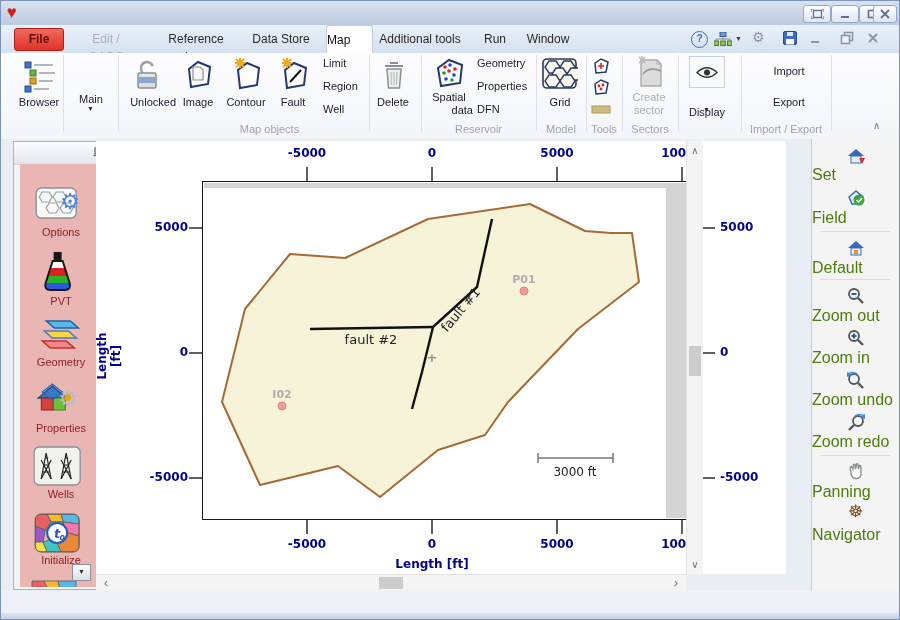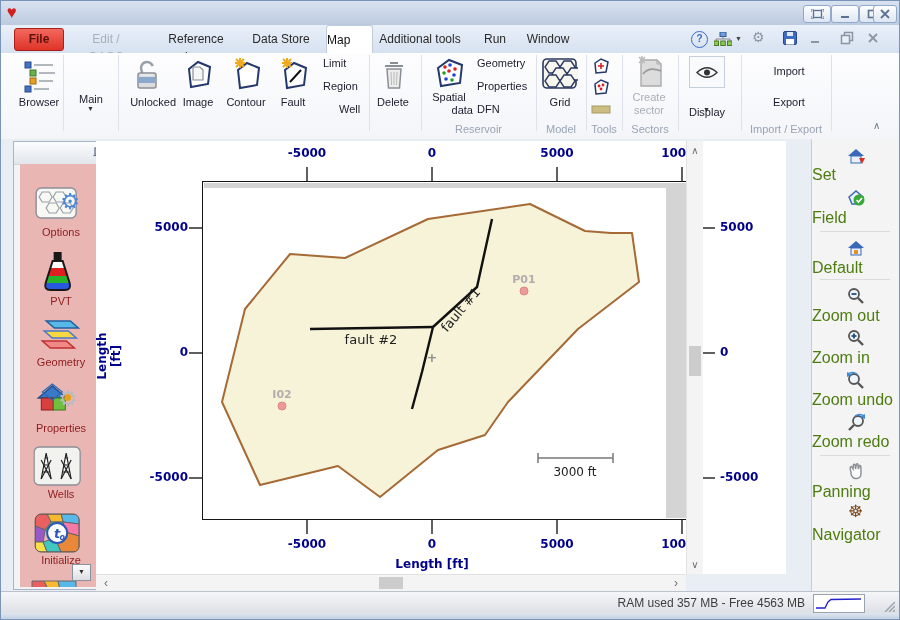--- a/index.html
+++ b/index.html
@@ -219,21 +219,21 @@
             <line x1="14" y1="1" x2="6" y2="9"></line>
             <line x1="10" y1="0" x2="10" y2="10"></line>
             <line x1="5" y1="5" x2="15" y2="5"></line>
           </g>
       </svg>
     </div>
     <div class="rbtn-label" style="left:270px;top:43px;width:44px;">Fault</div>
 
     <div class="rtext" style="left:322px;top:4px;">Limit</div>
     <div class="rtext" style="left:322px;top:27px;">Region</div>
-    <div class="rtext" style="left:322px;top:50px;margin-left:16px;">Well</div>
+    <div class="rtext" style="left:322px;top:50px;">Well</div>
 
     <div class="abs ricon" style="left:379px;top:6px;">
       <svg width="28" height="34">
         <path d="M10,4 h8 M5,7 h18" stroke="#8a8f96" stroke-width="2" fill="none"></path>
         <path d="M7,10 h14 l-1.5,19 h-11 z" fill="#ececec" stroke="#8a8f96" stroke-width="1.5"></path>
         <line x1="11" y1="13" x2="11.5" y2="26" stroke="#b8b8b8"></line>
           <line x1="14" y1="13" x2="14" y2="26" stroke="#b8b8b8"></line>
           <line x1="17" y1="13" x2="16.5" y2="26" stroke="#b8b8b8"></line>
       </svg>
     </div>
@@ -315,20 +315,21 @@
           <path d="M1,6.5 Q11,-3 21,6.5 Q11,16 1,6.5 Z" fill="none" stroke="#333" stroke-width="1.4"></path>
           <circle cx="11" cy="6.5" r="3" fill="#333"></circle>
         </svg>
     </div>
     <div class="rbtn-label" style="left:682px;top:40px;width:48px;margin-top:13px;">Display</div>
     <div class="abs" style="left:702px;top:53px;font-size:7px;color:#333;">▼</div>
 
     <div class="rtext" style="left:758px;top:12px;width:60px;text-align:center;">Import</div>
     <div class="rtext" style="left:758px;top:43px;width:60px;text-align:center;">Export</div>
 
+    <div class="abs rlabel" style="left:117px;width:303px;">Map objects</div>
     <div class="abs rlabel" style="left:420px;width:115px;">Reservoir</div>
     <div class="abs rlabel" style="left:535px;width:50px;">Model</div>
     <div class="abs rlabel" style="left:585px;width:36px;">Tools</div>
     <div class="abs rlabel" style="left:621px;width:56px;">Sectors</div>
     <div class="abs rlabel" style="left:740px;width:90px;">Import / Export</div>
     <div class="abs" style="left:872px;top:67px;font-size:10px;color:#6a7librar-a88;color:#6a7a88;">∧</div>
   </div>
 
   <div class="abs workspace">
 
@@ -601,32 +602,15 @@
             <path d="M5,11 Q3,6 5.5,5.5 L7,8 L7.5,3.5 Q8.5,2.5 9,4 L9.5,8 L10.5,3 Q11.5,2 12,3.5 L12.3,8 L13.5,4.5 Q14.5,4 14.8,5.5 L15,10 L15,13 Q15,17 10.5,17.5 Q6.5,18 5,13 Z" fill="#fbfbfb" stroke="#8a8f96" stroke-width="1.4"></path>
           </svg>
       </div>
       <div class="rtool-label" style="top:344px;">Panning</div>
 
       <div class="rtool-icon" style="top:364px;font-size:17px;color:#7a4a20;line-height:1;">☸</div>
       <div class="rtool-label" style="top:387px;">Navigator</div>
     </div>
   </div>
 
-  <div class="abs statusbar">
-    <div class="ram">RAM used 357 MB - Free 4563 MB</div>
-    <div class="ramgraph">
-      <svg width="50" height="17">
-          <polyline points="2,13 11,13 14,7 17,4.5 47,4" fill="none" stroke="#2222cc" stroke-width="1.3"></polyline>
-        </svg>
-    </div>
-    <div class="abs" style="right:4px;top:6px;">
-      <svg width="12" height="12">
-          <g stroke="#9aa2ae" stroke-width="1.5">
-            <line x1="2" y1="12" x2="12" y2="2"></line>
-            <line x1="6" y1="12" x2="12" y2="6"></line>
-            <line x1="10" y1="12" x2="12" y2="10"></line>
-          </g>
-        </svg>
-    </div>
-  </div>
   <div class="abs frame-bottom"></div>
 
 </div>
 
 </body></html>

